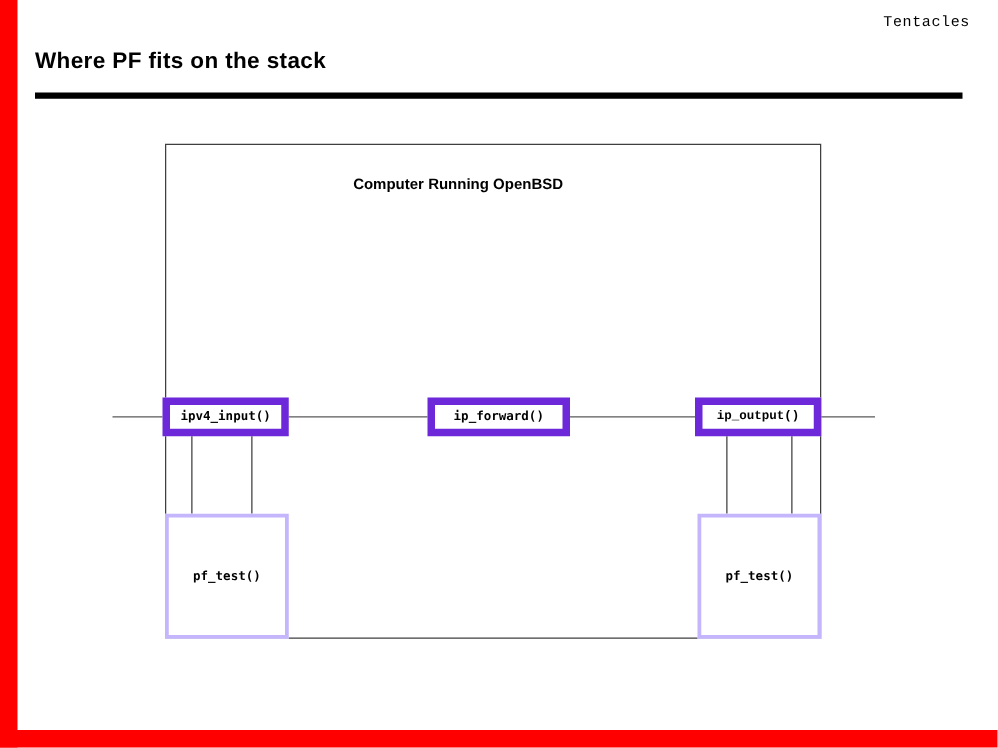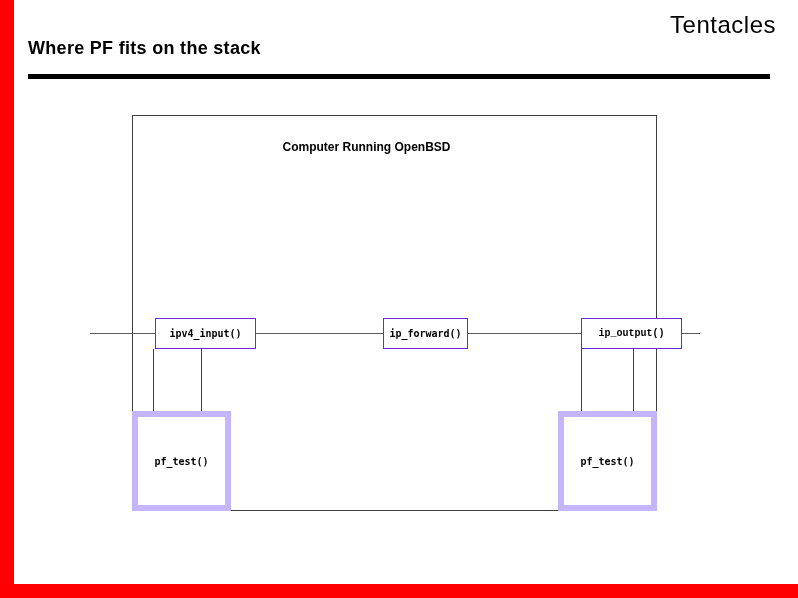--- a/index.html
+++ b/index.html
@@ -12,21 +12,21 @@
     color:#000;
   }
 
   
   .red-left   { position:absolute; left:0; top:0; width:14px; height:598px; background:#ff0000; }
   .red-bottom { position:absolute; left:0; top:584px; width:798px; height:14px; background:#ff0000; }
 
   
   .corner-label {
     position:absolute; top:11px; right:22px;
-    font-size:24px; letter-spacing:0.5px;
+    font-size:12px; letter-spacing:0.5px;font-family:Liberation Mono, monospace;
   }
   .slide-title {
     position:absolute; left:28px; top:38px;
     font-size:18px; font-weight:700; letter-spacing:0.3px;
   }
   .title-rule {
     position:absolute; left:28px; top:74px;
     width:742px; height:5px; background:#000;
   }
 
@@ -44,43 +44,42 @@
   .flow-line {
     position:absolute; left:90px; top:333px;
     width:610px; height:1px; background:#5a5a5a;
   }
 
   .node {
     position:absolute; top:318px; height:31px;
     display:flex; align-items:center; justify-content:center;
     font-family:"DejaVu Sans Mono", monospace;
     font-weight:700; font-size:10px;
-    background:#ffffff; border:1px solid #6d28d9;
+    background:#ffffff; border:6px solid #6d28d9;
     white-space:nowrap;
-    margin-left:25px;
   }
   .node-ipv4 { left:130px; width:101px; }
-  .node-fwd  { left:358px; width:85px; }
+  .node-fwd  { left:342px; width:114px; }
   .node-out  { left:556px; width:101px;font-family:Liberation Mono, monospace; }
 
   .vline {
     position:absolute; top:349px; height:62px; width:1px;
     background:#3f3f3f;
   }
   .v1 { left:153px; }
   .v2 { left:201px; }
   .v3 { left:581px; }
   .v4 { left:633px; }
 
   .pf-box {
     position:absolute; top:411px; width:99px; height:100px;
     display:flex; align-items:center; justify-content:center;
     font-family:"DejaVu Sans Mono", monospace;
     font-weight:700; font-size:10px;
-    border:6px solid #c4b5fd; background:#ffffff;
+    border:3px solid #c4b5fd; background:#ffffff;
     white-space:nowrap;
   }
   .pf-left  { left:132px; }
   .pf-right { left:558px; }
 </style>
 </head>
 <body>
 
 <div>
 

